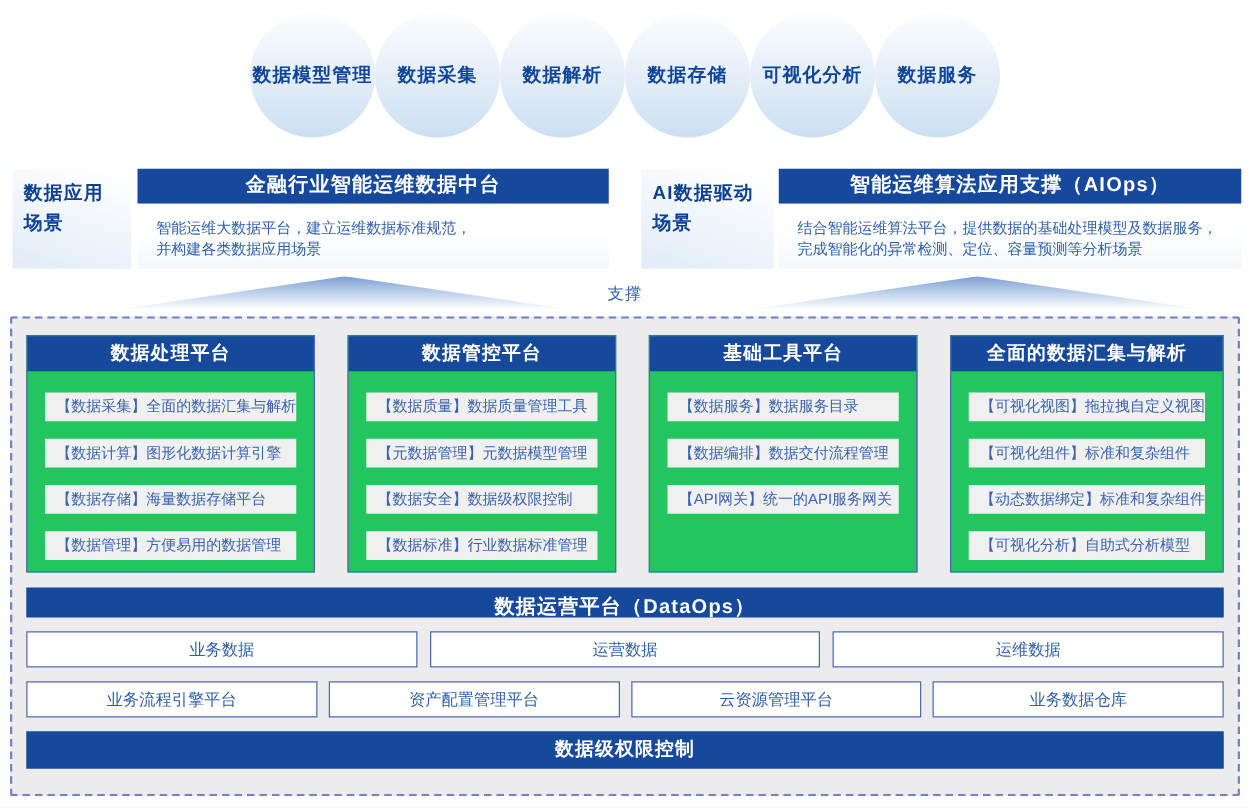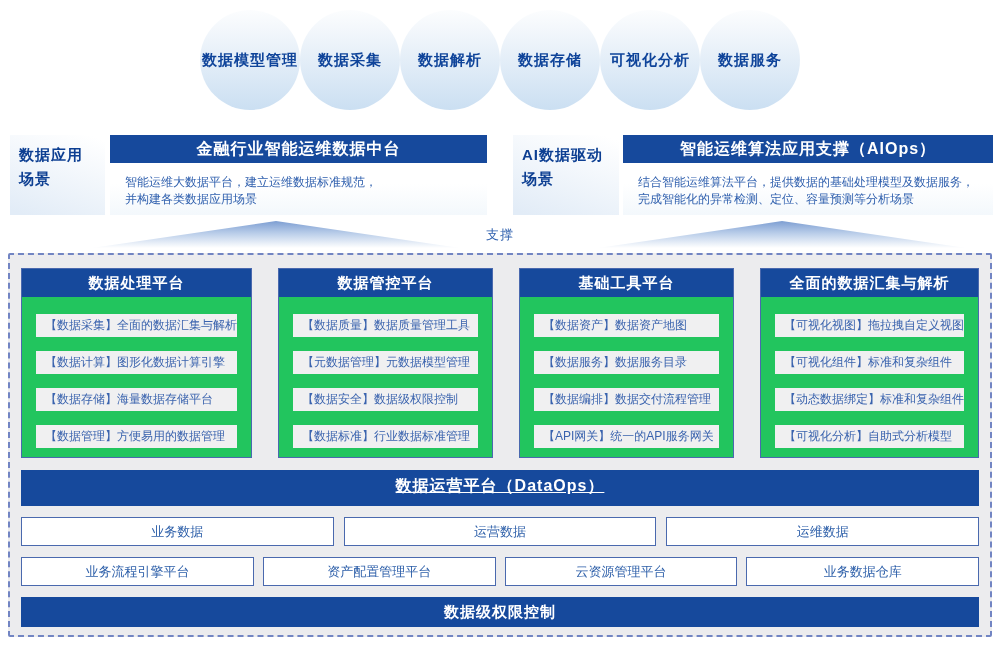--- a/index.html
+++ b/index.html
@@ -73,21 +73,21 @@
   }
   .col-body{flex:1;padding:17px 14px 9px;display:flex;flex-direction:column;gap:14px;box-sizing:border-box;}
   .col-item{
     height:23px;line-height:23px;background:#f0f0f1;color:#3a63ae;
     font-size:12px;padding-left:9px;white-space:nowrap;overflow:hidden;
   }
 
   .navy-bar{
     background:#16499c;color:#ffffff;font-weight:bold;text-align:center;letter-spacing:1px;
   }
-  .dataops-bar{margin-top:12px;height:36px;line-height:32px;font-size:16px;text-decoration:underline;}
+  .dataops-bar{margin-top:12px;height:24px;line-height:32px;font-size:16px;}
   .basetools-bar{margin-top:11px;height:30px;line-height:30px;font-size:15px;}
 
   .box-row{display:flex;}
   .sources-row{margin-top:11px;gap:10px;font-family:Liberation Serif, serif;}
   .platforms-row{margin-top:11px;gap:9px;}
   .outline-box{
     flex:1;height:29px;line-height:27px;box-sizing:border-box;
     background:#ffffff;border:1px solid #4a69ae;color:#2d5fa9;
     font-size:13px;text-align:center;white-space:nowrap;overflow:hidden;
   }
@@ -174,21 +174,20 @@
           <div class="col-item">【数据质量】数据质量管理工具</div>
           <div class="col-item">【元数据管理】元数据模型管理</div>
           <div class="col-item">【数据安全】数据级权限控制</div>
           <div class="col-item">【数据标准】行业数据标准管理</div>
         </div>
       </div>
 
       <div class="platform-col">
         <div class="col-header">基础工具平台</div>
         <div class="col-body">
-          <div class="col-item">【数据资产】数据资产地图</div>
           <div class="col-item">【数据服务】数据服务目录</div>
           <div class="col-item">【数据编排】数据交付流程管理</div>
           <div class="col-item">【API网关】统一的API服务网关</div>
         </div>
       </div>
 
       <div class="platform-col">
         <div class="col-header">全面的数据汇集与解析</div>
         <div class="col-body">
           <div class="col-item">【可视化视图】拖拉拽自定义视图</div>

